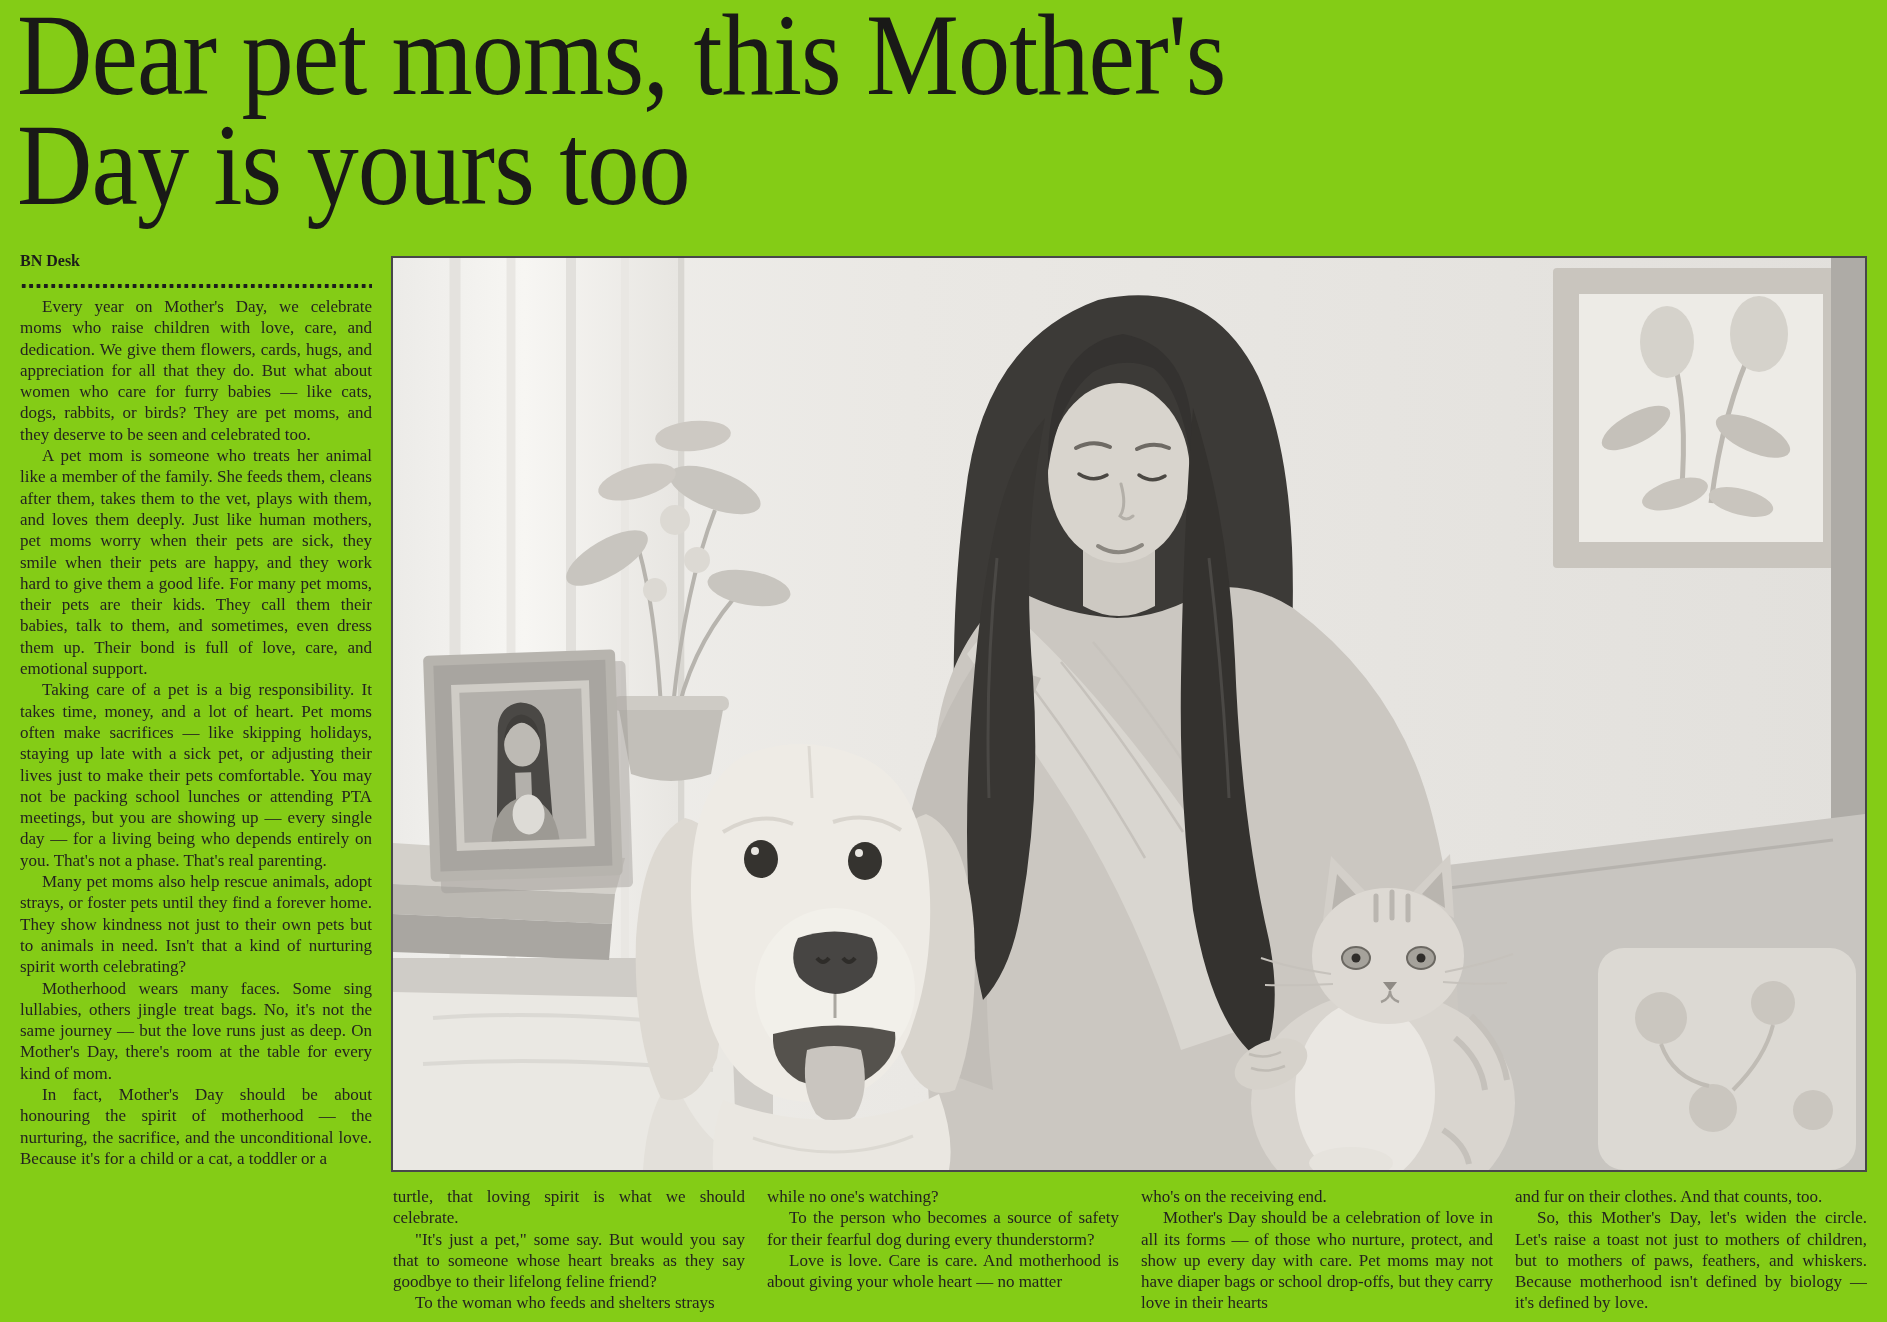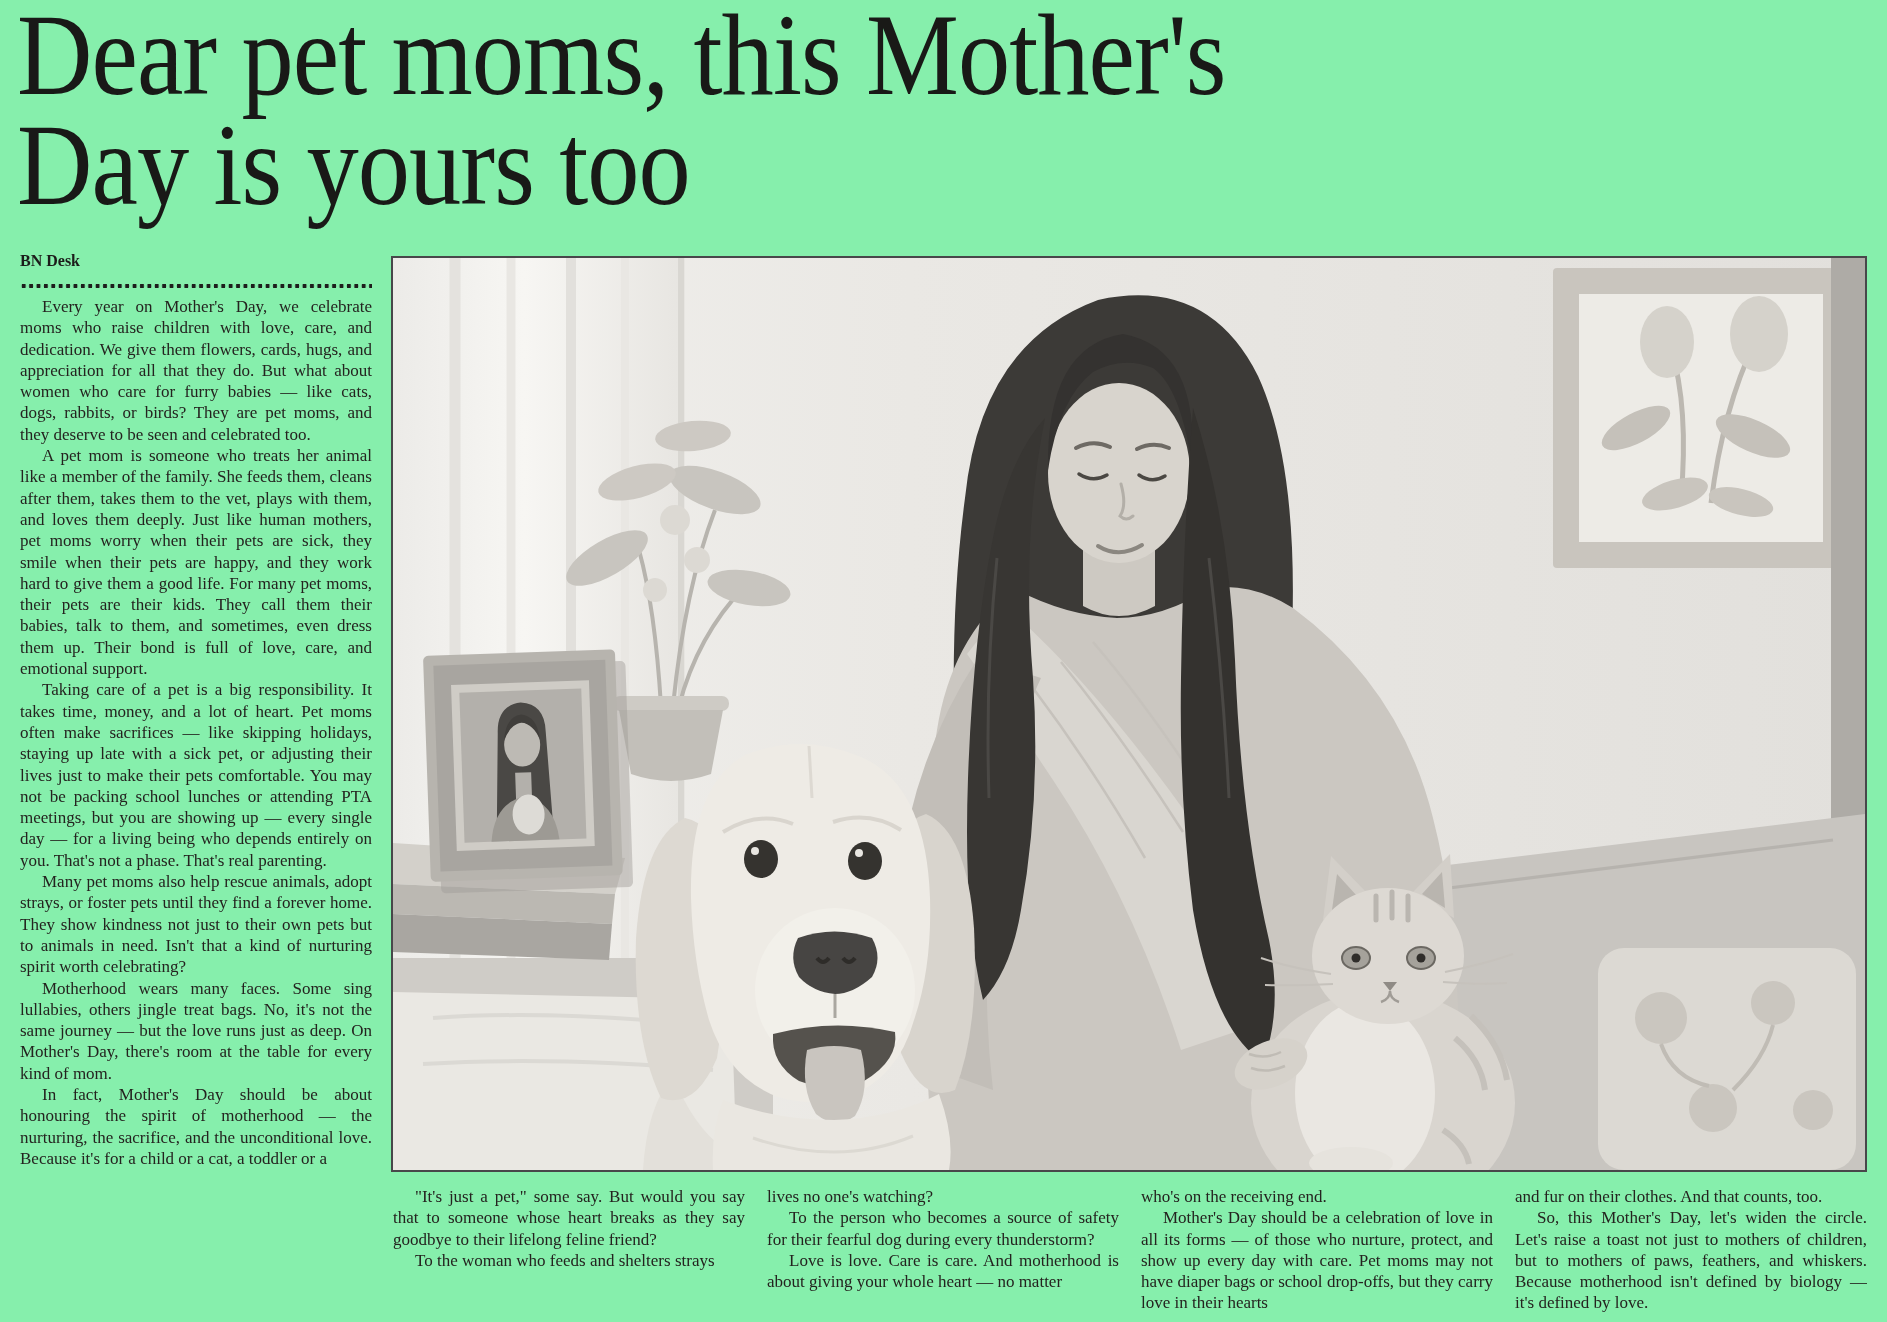--- a/index.html
+++ b/index.html
@@ -1,21 +1,21 @@
 <!DOCTYPE html>
 <html><head>
 <meta charset="utf-8">
 <style>
   * { margin: 0; padding: 0; box-sizing: border-box; }
   html, body { background: #ffffff; }
   .page {
     position: relative;
     width: 1887px;
     height: 1322px;
-    background: #86efac;
+    background: #84cc16;
     overflow: hidden;
     font-family: "Liberation Serif", serif;
     color: #232220;
   }
   .headline {
     position: absolute;
     left: 17px;
     top: 0px;
     width: 1500px;
     color: #191917;
@@ -260,26 +260,27 @@
       </g>
 
       <g>
         <ellipse cx="878" cy="806" rx="38" ry="23" transform="rotate(-22 878 806)" fill="#d6d2cb"></ellipse>
         <path d="M856 796 Q872 802 888 794 M858 810 Q874 816 892 808" stroke="#c0bcb5" stroke-width="2.5" fill="none"></path>
       </g>
     </svg>
   </div>
 
   <div class="body-col bcol bcol-1">
+    <p class="para">turtle, that loving spirit is what we should celebrate.</p>
     <p class="para indent">"It's just a pet," some say. But would you say that to someone whose heart breaks as they say goodbye to their lifelong feline friend?</p>
     <p class="para indent">To the woman who feeds and shelters strays</p>
   </div>
 
   <div class="body-col bcol bcol-2">
-    <p class="para">lives no one's watching?</p>
+    <p class="para">while no one's watching?</p>
     <p class="para indent">To the person who becomes a source of safety for their fearful dog during every thunderstorm?</p>
     <p class="para indent">Love is love. Care is care. And motherhood is about giving your whole heart — no matter</p>
   </div>
 
   <div class="body-col bcol bcol-3">
     <p class="para">who's on the receiving end.</p>
     <p class="para indent">Mother's Day should be a celebration of love in all its forms — of those who nurture, protect, and show up every day with care. Pet moms may not have diaper bags or school drop-offs, but they carry love in their hearts</p>
   </div>
 
   <div class="body-col bcol bcol-4">

